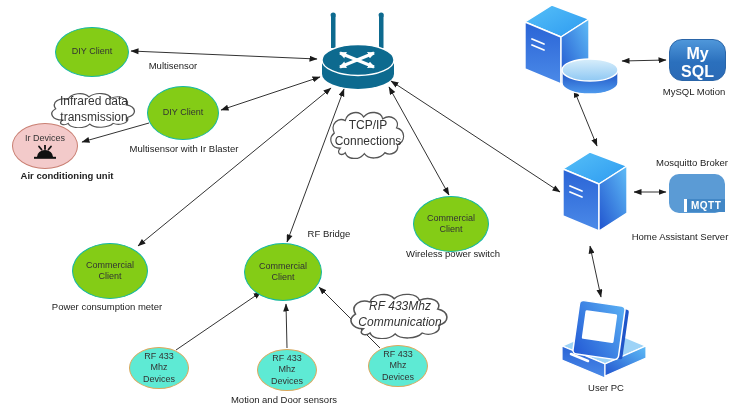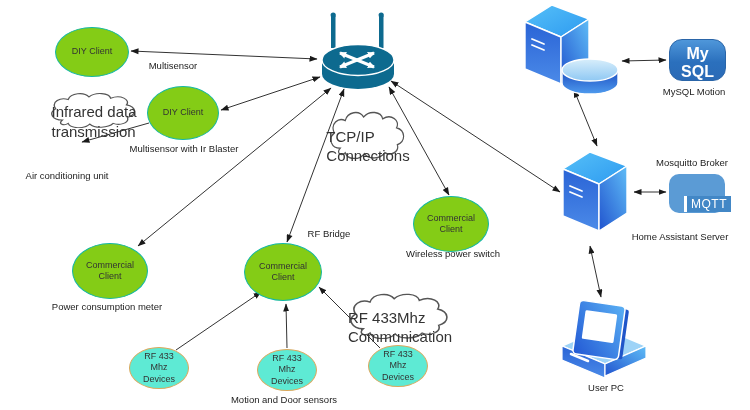--- a/index.html
+++ b/index.html
@@ -11,57 +11,57 @@
   
   .ellipse{position:absolute;border-radius:50%;display:flex;align-items:center;justify-content:center;
            text-align:center;font-size:9px;line-height:1.25;color:#333;white-space:pre-line;box-sizing:border-box;}
   .blue{background:#84cc16;border:1px solid #14b8a6;}
   .pink{background:#f3caca;border:1px solid #c97f72;flex-direction:column;}
   .orange{background:#5eead4;border:1px solid #dca85c;}
 
   .caption{position:absolute;transform:translateX(-50%);font-size:9.5px;color:#222;white-space:nowrap;text-align:right;}
 
   .cloud{position:absolute;}
-  .cloud .ctext{position:absolute;left:0;top:12px;width:100%;height:100%;display:flex;align-items:center;
-        justify-content:center;font-size:15px;color:#333;white-space:pre-line;line-height:1.3;}
+  .cloud .ctext{position:absolute;left:0;top:0;width:100%;height:100%;display:flex;align-items:center;
+        justify-content:center;text-align:center;font-size:12px;color:#333;white-space:pre-line;line-height:1.3;}
 
   
   #n-diy1{left:55px;top:27px;width:74px;height:50px;}
   #n-diy2{left:147px;top:86px;width:72px;height:54px;}
   #n-ir{left:12px;top:123px;width:66px;height:46px;}
   #n-meter{left:72px;top:243px;width:76px;height:56px;}
   #n-bridge{left:244px;top:243px;width:78px;height:58px;}
   #n-switch{left:413px;top:196px;width:76px;height:56px;}
   #n-rf1{left:129px;top:347px;width:60px;height:42px;}
   #n-rf2{left:257px;top:349px;width:60px;height:42px;}
   #n-rf3{left:368px;top:345px;width:60px;height:42px;}
 
   #cl-infrared{left:44px;top:91px;width:100px;height:37px;}
   #cl-tcpip{left:324px;top:109px;width:88px;height:50px;}
-  #cl-rf433{left:342px;top:291px;width:116px;height:48px;}
+  #cl-rf433{left:342px;top:291px;width:116px;height:48px;font-style:italic;}
 
   #cap-multisensor{left:173px;top:60px;}
   #cap-multisensor-ir{left:184px;top:143px;}
-  #cap-aircond{left:67px;top:170px;}
+  #cap-aircond{left:67px;top:170px;font-weight:bold;}
   #cap-meter{left:107px;top:301px;}
   #cap-rfbridge{left:329px;top:228px;}
   #cap-switch{left:453px;top:248px;}
   #cap-motion{left:284px;top:394px;}
   #cap-mysql{left:694px;top:86px;}
   #cap-mosquitto{left:692px;top:157px;}
   #cap-ha{left:664px;top:231px;padding-left:32px;}
   #cap-pc{left:606px;top:382px;}
 
   
   #box-mysql{position:absolute;left:669px;top:39px;width:57px;height:42px;border-radius:13px;
      background:linear-gradient(180deg,#4f97da 0%,#2b70bd 55%,#2a6ab6 100%);border:1px solid #2a65a8;
      color:#fff;font-weight:bold;font-size:16px;text-align:center;padding-top:5px;box-sizing:border-box;}
   #box-mqtt{position:absolute;left:669px;top:174px;width:56px;height:39px;border-radius:10px;background:#5b9bd5;}
   #box-mqtt .band{position:absolute;left:15px;bottom:1px;padding:1px 4px 1px 4px;background:#4287c6;
-     border-left:3px solid #fff;color:#fff;font-weight:normal;font-size:12px;letter-spacing:.5px;white-space:nowrap;}
+     border-left:3px solid #fff;color:#fff;font-weight:bold;font-size:10px;letter-spacing:.5px;white-space:nowrap;}
 
   .ir-icon{margin-top:1px;}
 </style>
 </head>
 <body>
 
 <div id="canvas">
 
   <svg id="scene" width="750" height="410" viewBox="0 0 750 410">
     <defs>
@@ -187,20 +187,32 @@
     <div class="ctext">RF 433Mhz
 Communication</div>
   </div>
 
   <div class="ellipse blue" id="n-diy1">
     <span>DIY Client</span>
   </div>
   <div class="ellipse blue" id="n-diy2">
     <span>DIY Client</span>
   </div>
+  <div class="ellipse pink" id="n-ir">
+    <span>Ir Devices</span>
+    <svg class="ir-icon" width="26" height="14" viewBox="0 0 26 14">
+      <path d="M5,12 a8,7 0 0 1 16,0 Z" fill="#111"></path>
+      <line x1="2" y1="12.8" x2="24" y2="12.8" stroke="#111" stroke-width="2"></line>
+      <g stroke="#111" stroke-width="1.8" stroke-linecap="round">
+        <line x1="7" y1="1.5" x2="9.5" y2="4.5"></line>
+        <line x1="13" y1="0.5" x2="13" y2="4"></line>
+        <line x1="19" y1="1.5" x2="16.5" y2="4.5"></line>
+      </g>
+    </svg>
+  </div>
   <div class="ellipse blue" id="n-meter">
     <span>Commercial
 Client</span>
   </div>
   <div class="ellipse blue" id="n-bridge">
     <span>Commercial
 Client</span>
   </div>
   <div class="ellipse blue" id="n-switch">
     <span>Commercial

